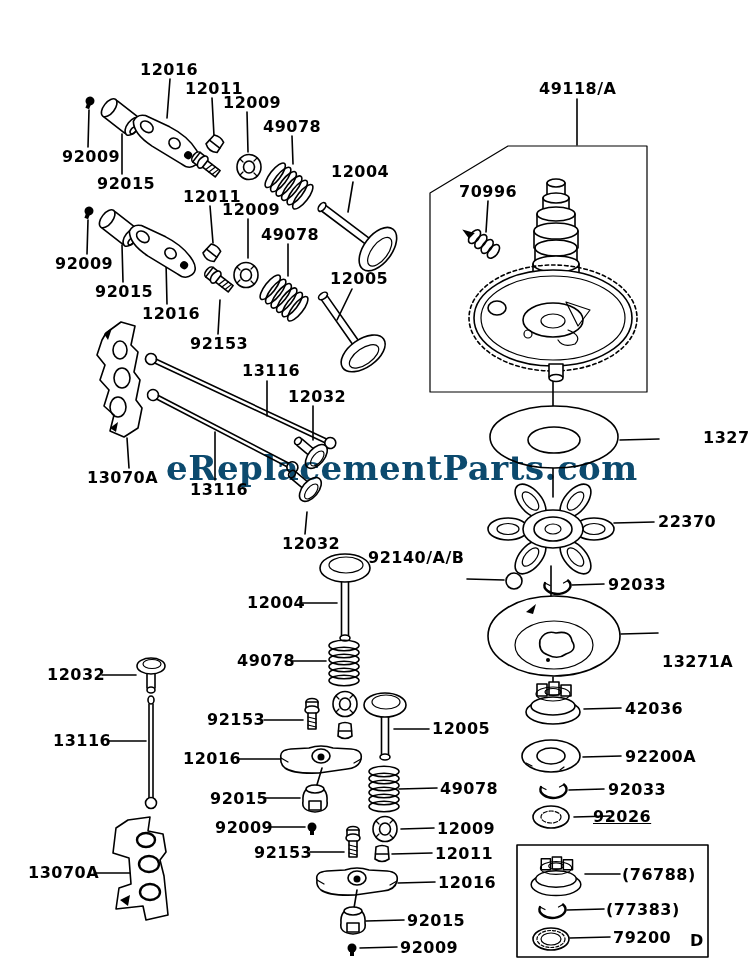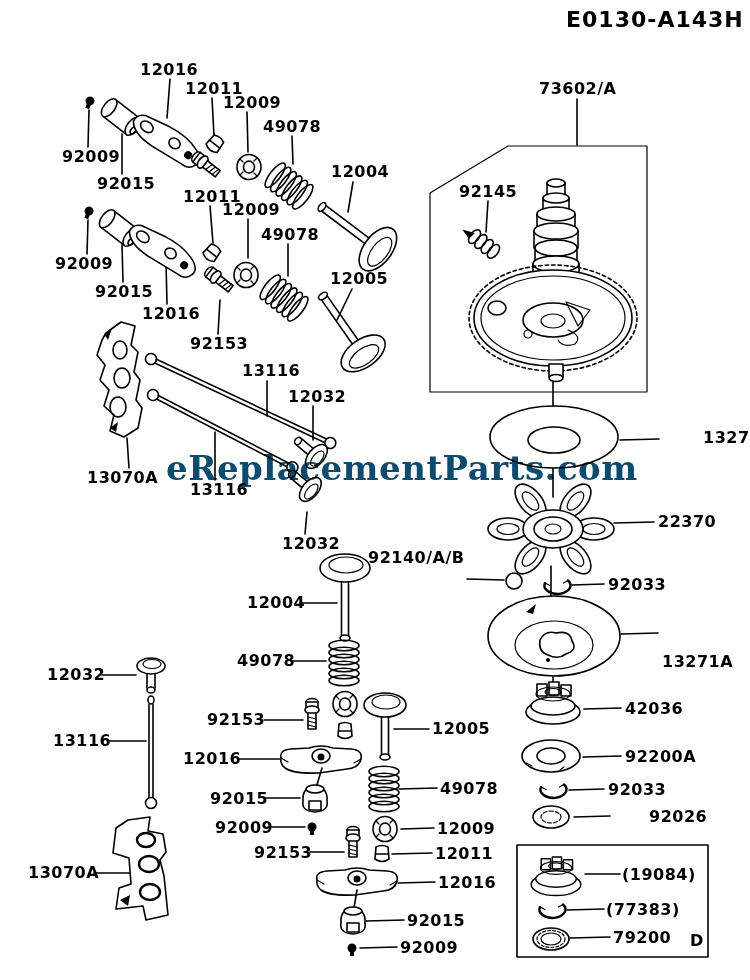--- a/index.html
+++ b/index.html
@@ -386,22 +386,22 @@
 </svg>
 
 <div id="labels-layer">
       <div class="part-label" style="left: 140px; top: 62px;">12016</div>
       <div class="part-label" style="left: 185px; top: 81px;">12011</div>
       <div class="part-label" style="left: 223px; top: 95px;">12009</div>
       <div class="part-label" style="left: 263px; top: 119px;">49078</div>
       <div class="part-label" style="left: 62px; top: 149px;">92009</div>
       <div class="part-label" style="left: 97px; top: 176px;">92015</div>
       <div class="part-label" style="left: 331px; top: 164px;">12004</div>
-      <div class="part-label" style="left: 539px; top: 81px;">73602/A</div>
-      <div class="part-label" style="left: 459px; top: 184px;">92145</div>
+      <div class="part-label" style="left: 539px; top: 81px;">49118/A</div>
+      <div class="part-label" style="left: 459px; top: 184px;">70996</div>
       <div class="part-label" style="left: 183px; top: 189px;">12011</div>
       <div class="part-label" style="left: 222px; top: 202px;">12009</div>
       <div class="part-label" style="left: 261px; top: 227px;">49078</div>
       <div class="part-label" style="left: 55px; top: 256px;">92009</div>
       <div class="part-label" style="left: 95px; top: 284px;">92015</div>
       <div class="part-label" style="left: 142px; top: 306px;">12016</div>
       <div class="part-label" style="left: 330px; top: 271px;">12005</div>
       <div class="part-label" style="left: 190px; top: 336px;">92153</div>
       <div class="part-label" style="left: 242px; top: 363px;">13116</div>
       <div class="part-label" style="left: 288px; top: 389px;">12032</div>
@@ -417,32 +417,31 @@
       <div class="part-label" style="left: 237px; top: 653px;">49078</div>
       <div class="part-label" style="left: 47px; top: 667px;">12032</div>
       <div class="part-label" style="left: 625px; top: 701px;">42036</div>
       <div class="part-label" style="left: 207px; top: 712px;">92153</div>
       <div class="part-label" style="left: 432px; top: 721px;">12005</div>
       <div class="part-label" style="left: 53px; top: 733px;">13116</div>
       <div class="part-label" style="left: 183px; top: 751px;">12016</div>
       <div class="part-label" style="left: 625px; top: 749px;">92200A</div>
       <div class="part-label" style="left: 608px; top: 782px;">92033</div>
       <div class="part-label" style="left: 440px; top: 781px;">49078</div>
-      <div class="part-label" style="left: 649px; top: 809px;">92026</div>
+      <div class="part-label" style="left: 593px; top: 809px; text-decoration: underline;">92026</div>
       <div class="part-label" style="left: 210px; top: 791px;">92015</div>
       <div class="part-label" style="left: 215px; top: 820px;">92009</div>
       <div class="part-label" style="left: 437px; top: 821px;">12009</div>
       <div class="part-label" style="left: 254px; top: 845px;">92153</div>
       <div class="part-label" style="left: 435px; top: 846px;">12011</div>
       <div class="part-label" style="left: 28px; top: 865px;">13070A</div>
       <div class="part-label" style="left: 438px; top: 875px;">12016</div>
       <div class="part-label" style="left: 407px; top: 913px;">92015</div>
       <div class="part-label" style="left: 400px; top: 940px;">92009</div>
-      <div class="part-label" style="left: 622px; top: 867px;">(19084)</div>
+      <div class="part-label" style="left: 622px; top: 867px;">(76788)</div>
       <div class="part-label" style="left: 606px; top: 902px;">(77383)</div>
       <div class="part-label" style="left: 613px; top: 930px;">79200</div>
       <div class="part-label" style="left: 690px; top: 933px;">D</div>
     </div>
 
-<div class="diagram-code">E0130-A143H</div>
 <div class="watermark">eReplacementParts.com</div>
 
 </div>
 
 </body></html>

